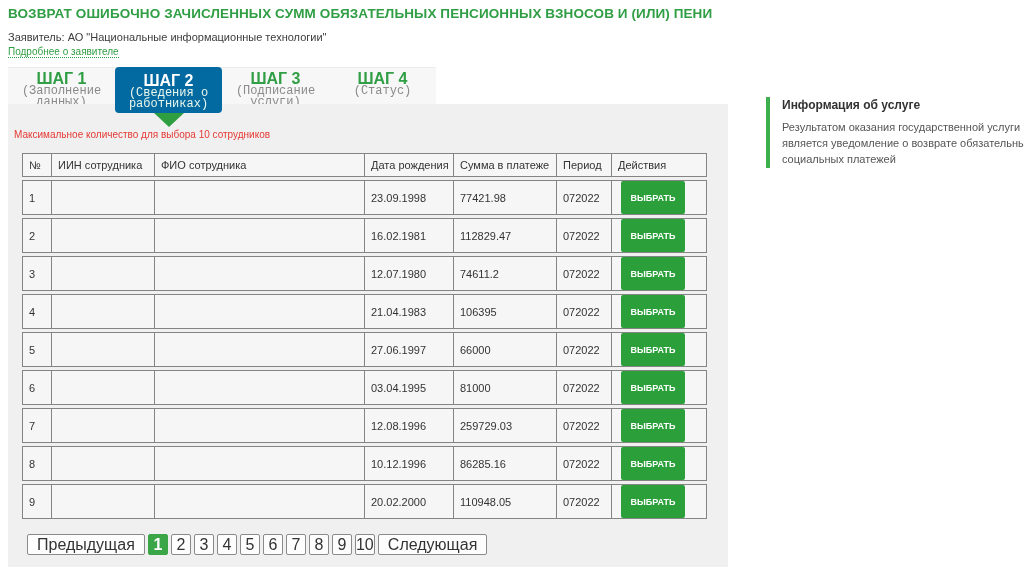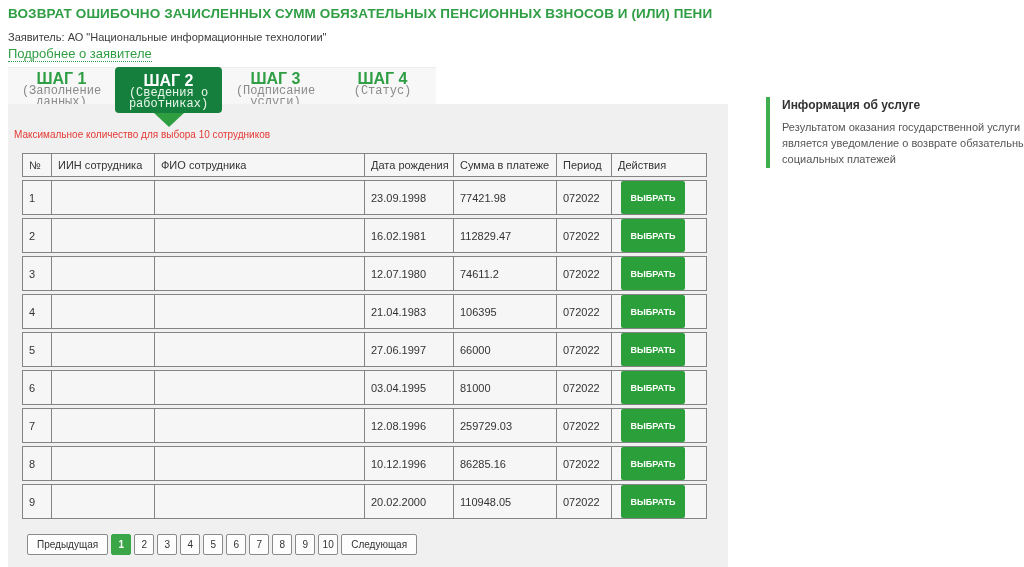--- a/index.html
+++ b/index.html
@@ -15,41 +15,41 @@
   
   .page-title {
     position: absolute; left: 8px; top: 6px;
     font-size: 13.5px; font-weight: bold; color: #2f9e44;
     letter-spacing: 0.1px;
   }
   .applicant { position: absolute; left: 8px; top: 31px; font-size: 11px; color: #3c3c3c; }
   .applicant .lbl { color: #3c3c3c; }
   .details-link {
     position: absolute; left: 8px; top: 46px;
-    font-size: 13px; color: #2f9e44;
+    font-size: 10px; color: #2f9e44;
     border-bottom: 1px dotted #2f9e44;
     cursor: pointer; text-decoration: none; display: inline-block;
   }
 
   
   .tabs {
     position: absolute; left: 8px; top: 67px;
     display: flex; width: 428px; height: 37px;
     border-top: 1px solid #ececec;
   }
   .tab {
     width: 107px; height: 36px;
     background: #f7f7f7;
     text-align: center; padding-top: 4px;
     cursor: pointer; position: relative;
   }
   .tab .tab-label { font-size: 16px; font-weight: bold; color: #2f9e44; line-height: 14px; }
   .tab .tab-sub { font-size: 12px; color: #8a8a8a; line-height: 11px; font-family: Liberation Mono, monospace; }
   .tab.active {
-    background: #15803d;
+    background: #0369a1;
     border-radius: 4px;
     height: 46px; margin-top: -1px;
     padding-top: 7px;
     z-index: 3;
   }
   .tab.active .tab-label { color: #ffffff; }
   .tab.active .tab-sub { color: #eaf7ec; }
   .tab.active::after {
     content: "";
     position: absolute; left: 50%; top: 100%;
@@ -106,21 +106,21 @@
     font-family: "Liberation Sans", "DejaVu Sans", sans-serif;
   }
 
   
   .pagination { display: flex; gap: 3px; margin: 12px 0 0 19px; }
   .page-btn {
     height: 21px; line-height: 19px;
     min-width: 20px; text-align: center;
     background: #fdfdfd;
     border: 1px solid #8a8a8a; border-radius: 2px;
-    font-size: 10px; color: #333;
+    font-size: 16px; color: #333;
     cursor: pointer;
   }
   .page-btn.wide { padding: 0 9px; }
   .page-btn.active {
     background: #3aa647; border-color: #3aa647;
     color: #ffffff; font-weight: bold;
   }
 
   
   .info-panel {

